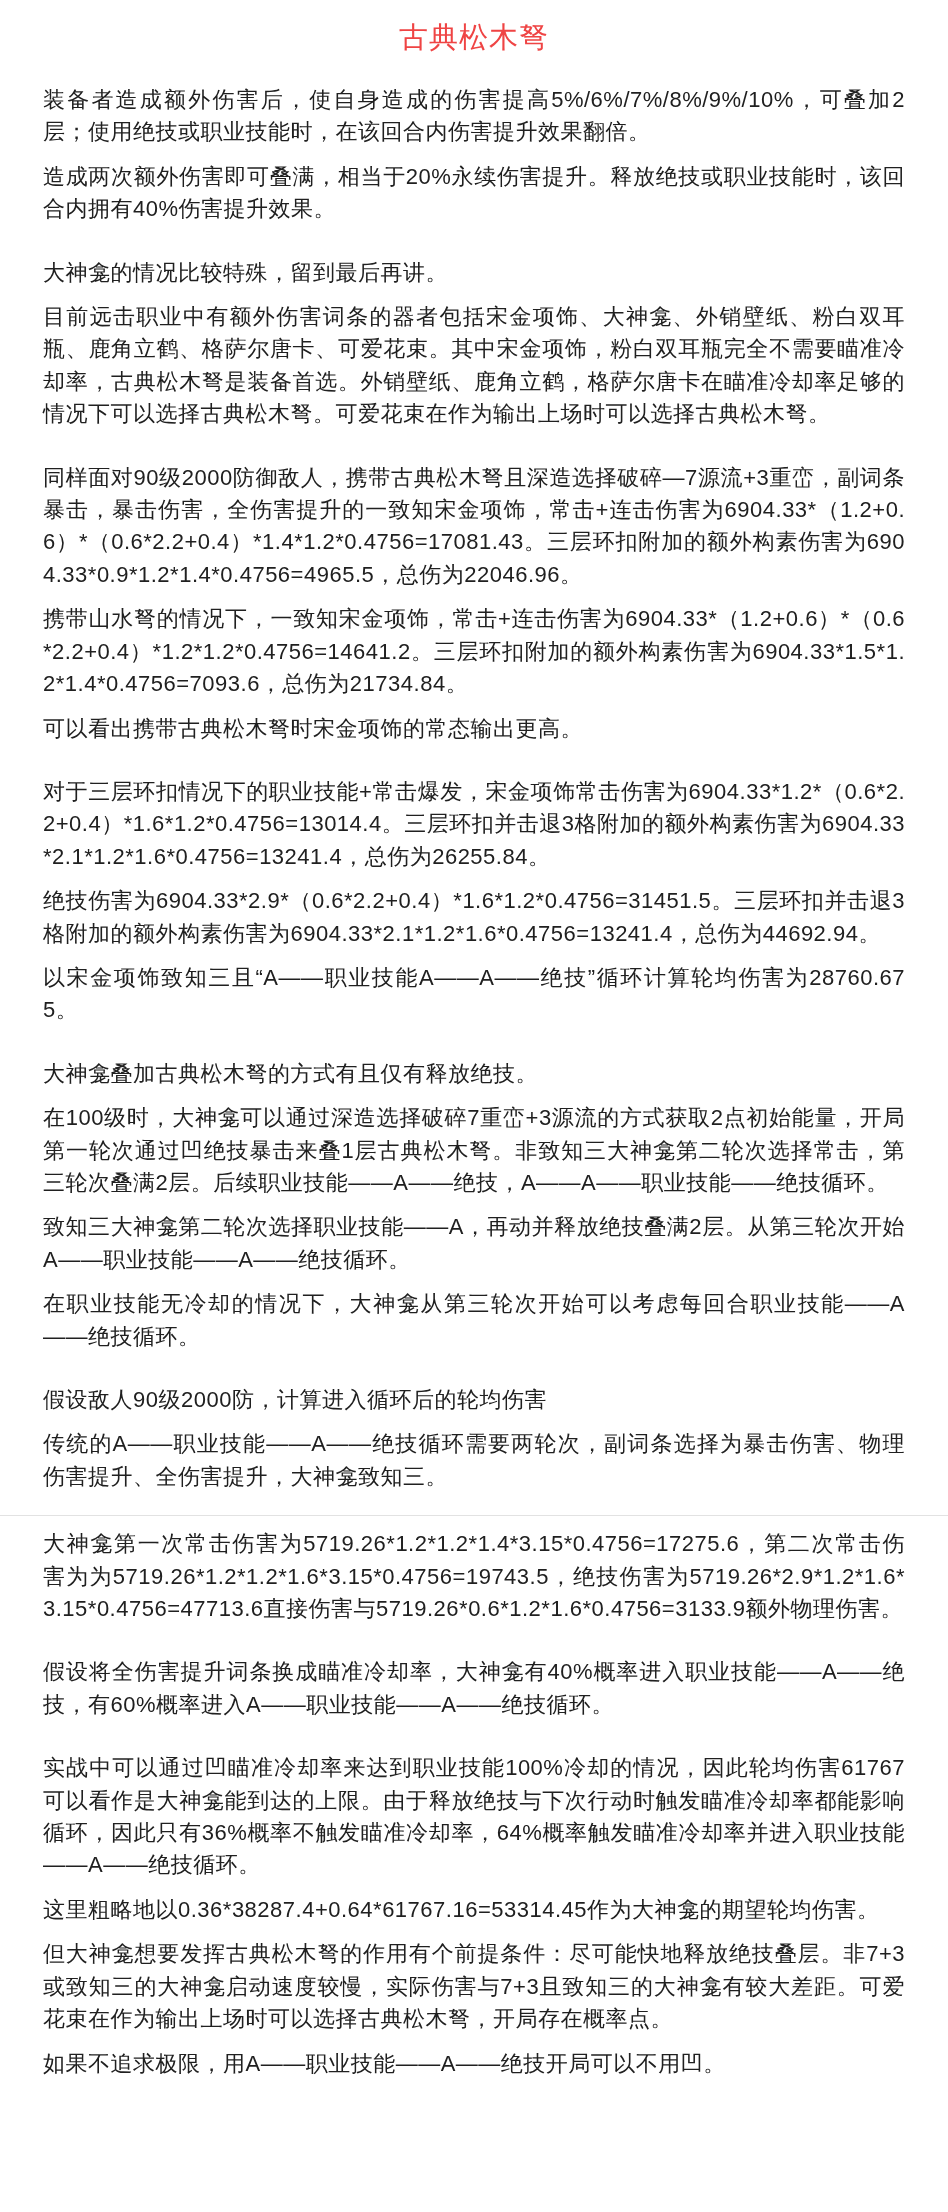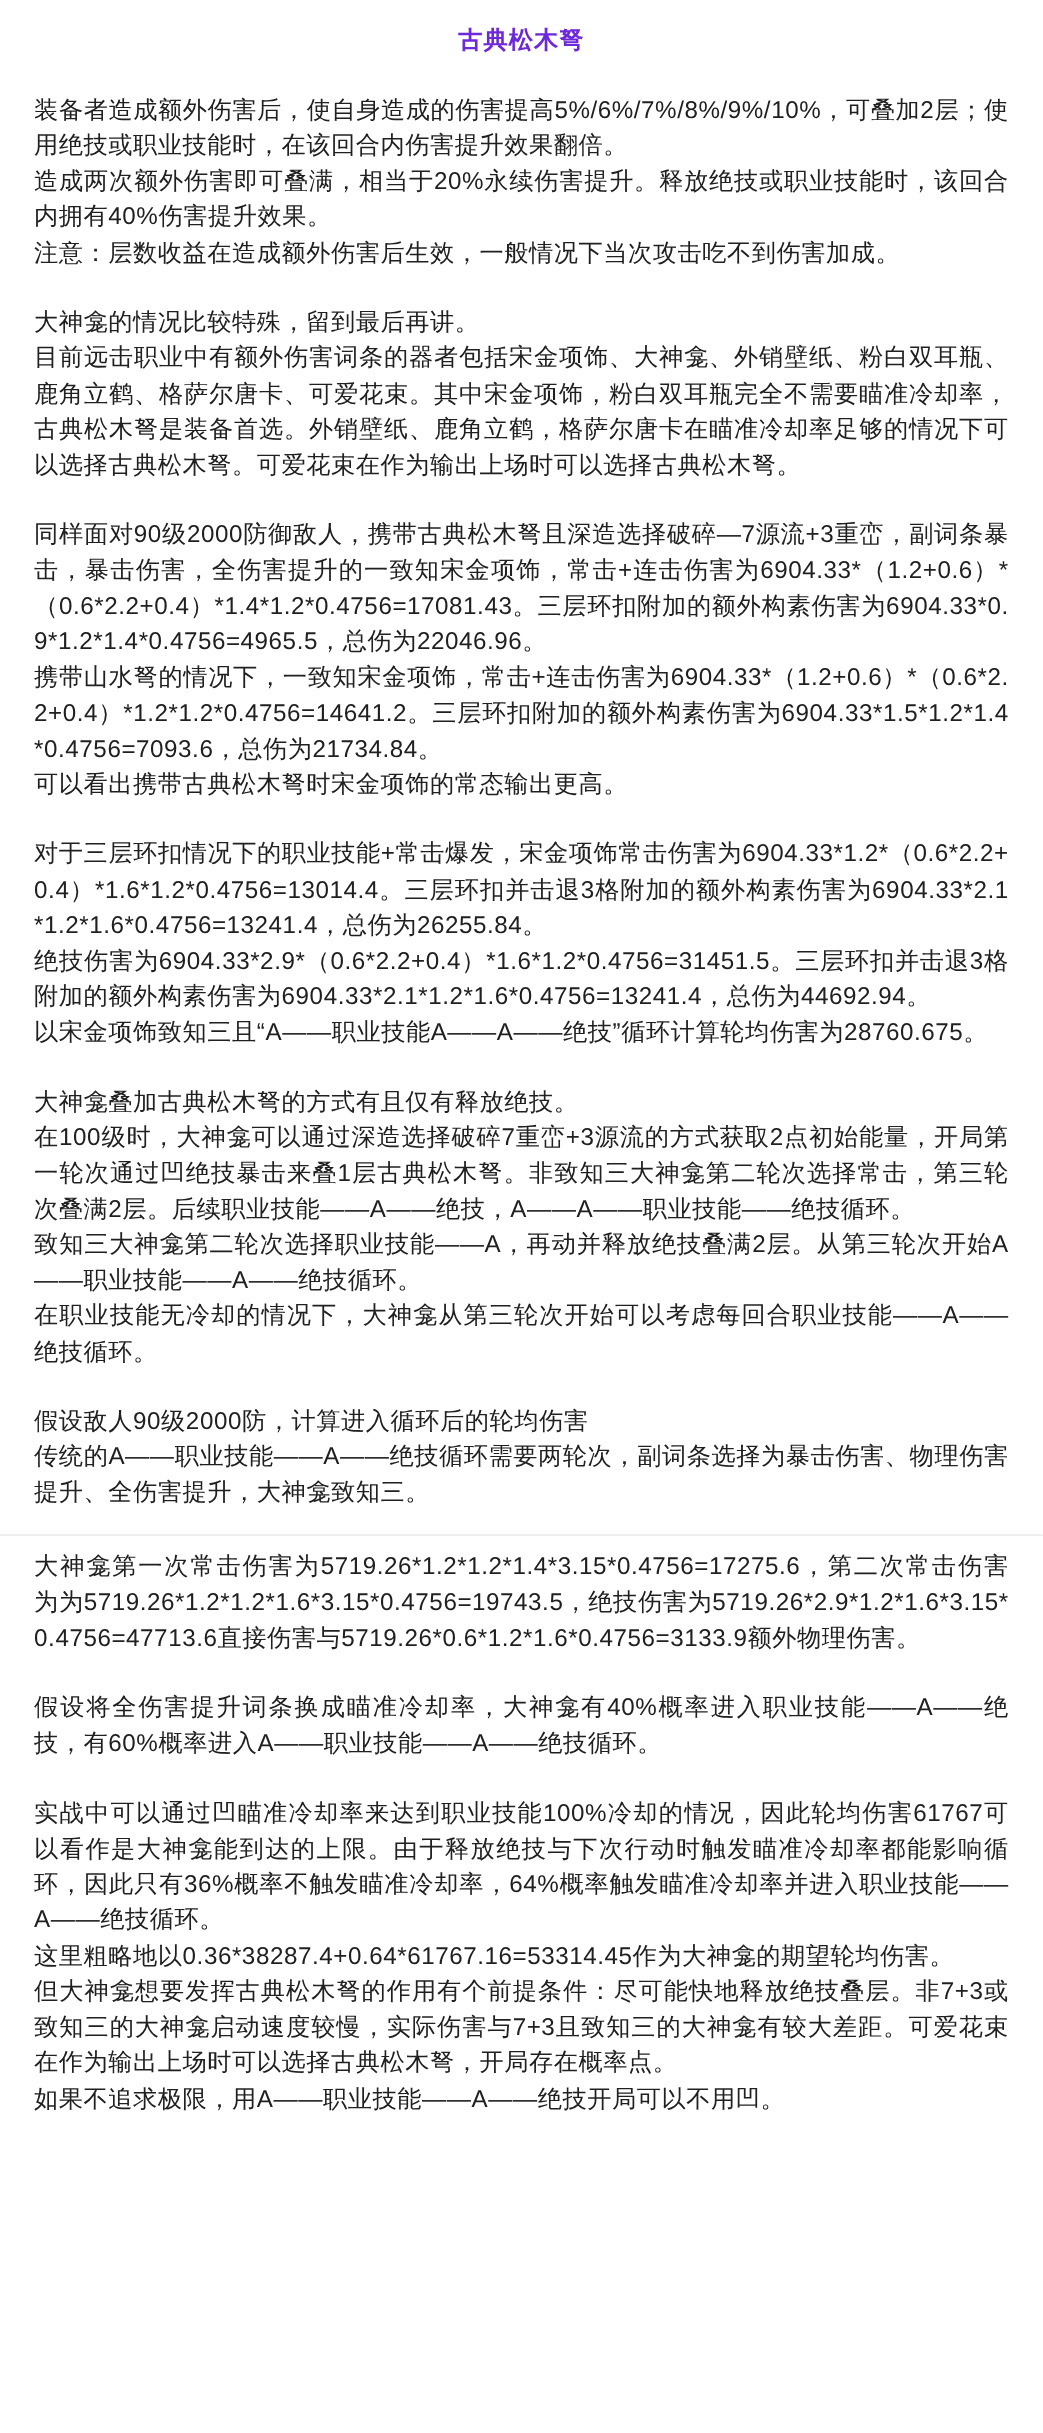--- a/index.html
+++ b/index.html
@@ -12,35 +12,35 @@
     min-height: 2212px;
     font-family: "Liberation Sans", sans-serif;
   }
   .page {
     box-sizing: border-box;
     width: 948px;
     padding: 12px 31px 60px 31px;
   }
   .page-title {
     margin: 6px 0 28px 0;
-    font-size: 22px;
+    font-size: 29px;
     line-height: 38px;
-    font-weight: 700;
+    font-weight: 400;
     text-align: center;
-    color: #6d28d9;
+    color: #ef4444;
     letter-spacing: 1px;
   }
   .sec {
     margin: 0 0 31px 0;
   }
   .sec:last-child {
     margin-bottom: 0;
   }
   .sec p {
-    margin: 0;
+    margin: 12px;
     font-size: 22px;
     line-height: 32.4px;
     letter-spacing: 0.5px;
     color: var(--text-color, #202020);
     text-align: justify;
     word-break: break-all;
     overflow-wrap: anywhere;
   }
   hr.divider {
     border: none;
@@ -51,21 +51,20 @@
 </style>
 </head>
 <body style="background: rgb(255, 255, 255);">
 
 <div class="page">
   <h1 class="page-title">古典松木弩</h1>
   <main id="sections">
       <section class="sec">
         <p>装备者造成额外伤害后，使自身造成的伤害提高5%/6%/7%/8%/9%/10%，可叠加2层；使用绝技或职业技能时，在该回合内伤害提升效果翻倍。</p>
         <p>造成两次额外伤害即可叠满，相当于20%永续伤害提升。释放绝技或职业技能时，该回合内拥有40%伤害提升效果。</p>
-        <p>注意：层数收益在造成额外伤害后生效，一般情况下当次攻击吃不到伤害加成。</p>
       </section>
       <section class="sec">
         <p>大神龛的情况比较特殊，留到最后再讲。</p>
         <p>目前远击职业中有额外伤害词条的器者包括宋金项饰、大神龛、外销壁纸、粉白双耳瓶、鹿角立鹤、格萨尔唐卡、可爱花束。其中宋金项饰，粉白双耳瓶完全不需要瞄准冷却率，古典松木弩是装备首选。外销壁纸、鹿角立鹤，格萨尔唐卡在瞄准冷却率足够的情况下可以选择古典松木弩。可爱花束在作为输出上场时可以选择古典松木弩。</p>
       </section>
       <section class="sec">
         <p>同样面对90级2000防御敌人，携带古典松木弩且深造选择破碎—7源流+3重峦，副词条暴击，暴击伤害，全伤害提升的一致知宋金项饰，常击+连击伤害为6904.33*（1.2+0.6）*（0.6*2.2+0.4）*1.4*1.2*0.4756=17081.43。三层环扣附加的额外构素伤害为6904.33*0.9*1.2*1.4*0.4756=4965.5，总伤为22046.96。</p>
         <p>携带山水弩的情况下，一致知宋金项饰，常击+连击伤害为6904.33*（1.2+0.6）*（0.6*2.2+0.4）*1.2*1.2*0.4756=14641.2。三层环扣附加的额外构素伤害为6904.33*1.5*1.2*1.4*0.4756=7093.6，总伤为21734.84。</p>
         <p>可以看出携带古典松木弩时宋金项饰的常态输出更高。</p>
       </section>

